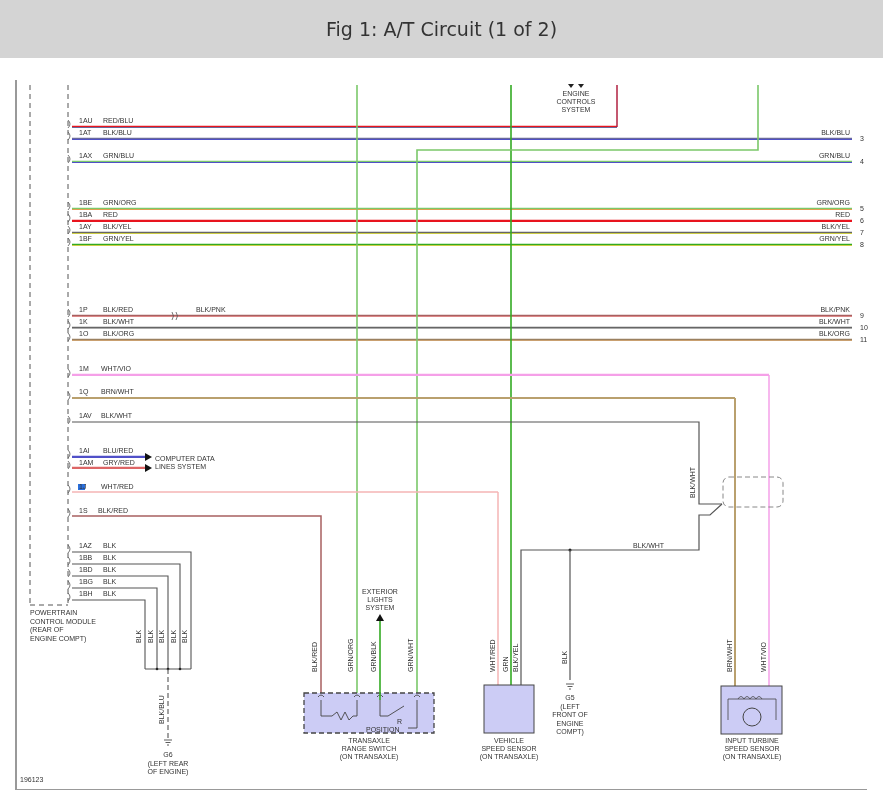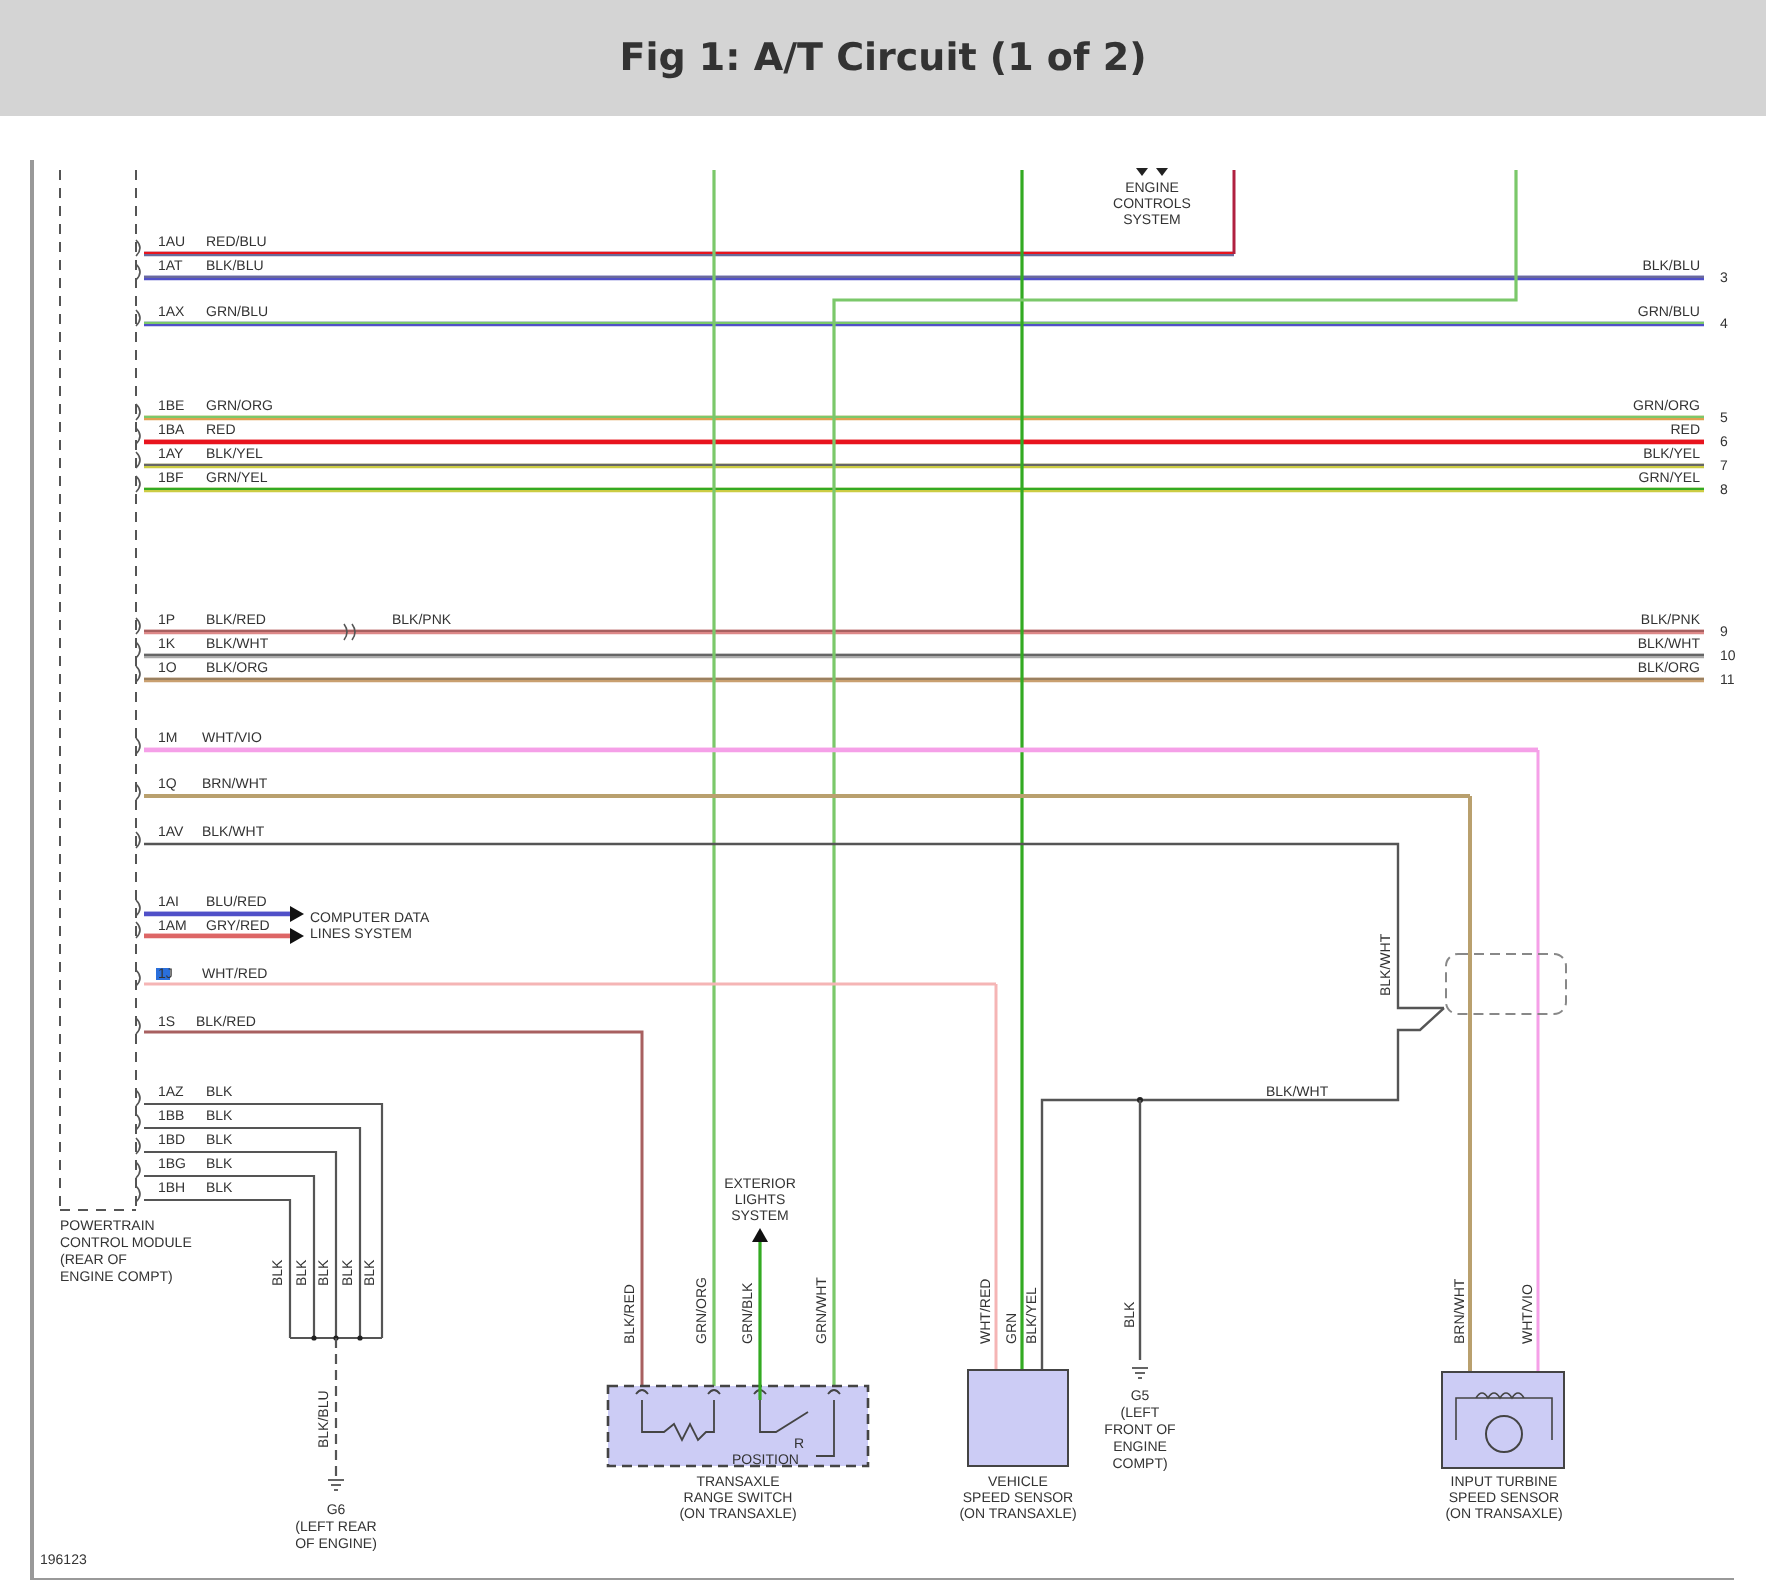--- a/index.html
+++ b/index.html
@@ -1,17 +1,17 @@
 <!DOCTYPE html>
 <html><head>
 <meta charset="utf-8">
 <style>
   html, body { margin: 0; padding: 0; background: #fff; }
   body { width: 883px; height: 797px; position: relative; overflow: hidden; font-family: "Liberation Sans", sans-serif; }
-  .header { position: absolute; left: 0; top: 0; width: 883px; height: 58px; background: #d4d4d4; display: flex; align-items: center; justify-content: center; font-weight: bold; }
+  .header { position: absolute; left: 0; top: 0; width: 883px; height: 58px; background: #d4d4d4; display: flex; align-items: center; justify-content: center; }
   .header .title { font-family: "DejaVu Sans", sans-serif; font-size: 19px; color: #333; }
   .frame { position: absolute; left: 15px; top: 80px; width: 850px; height: 709px; border-left: 2px solid #999; border-bottom: 1px solid #999; }
   svg { position: absolute; left: 0; top: 0; }
   svg text { font-family: "Liberation Sans", sans-serif; fill: #333; }
   .lbl { font-size: 7px; }
   .cap { font-size: 7px; text-anchor: middle; }
 </style>
 </head>
 <body>
 

